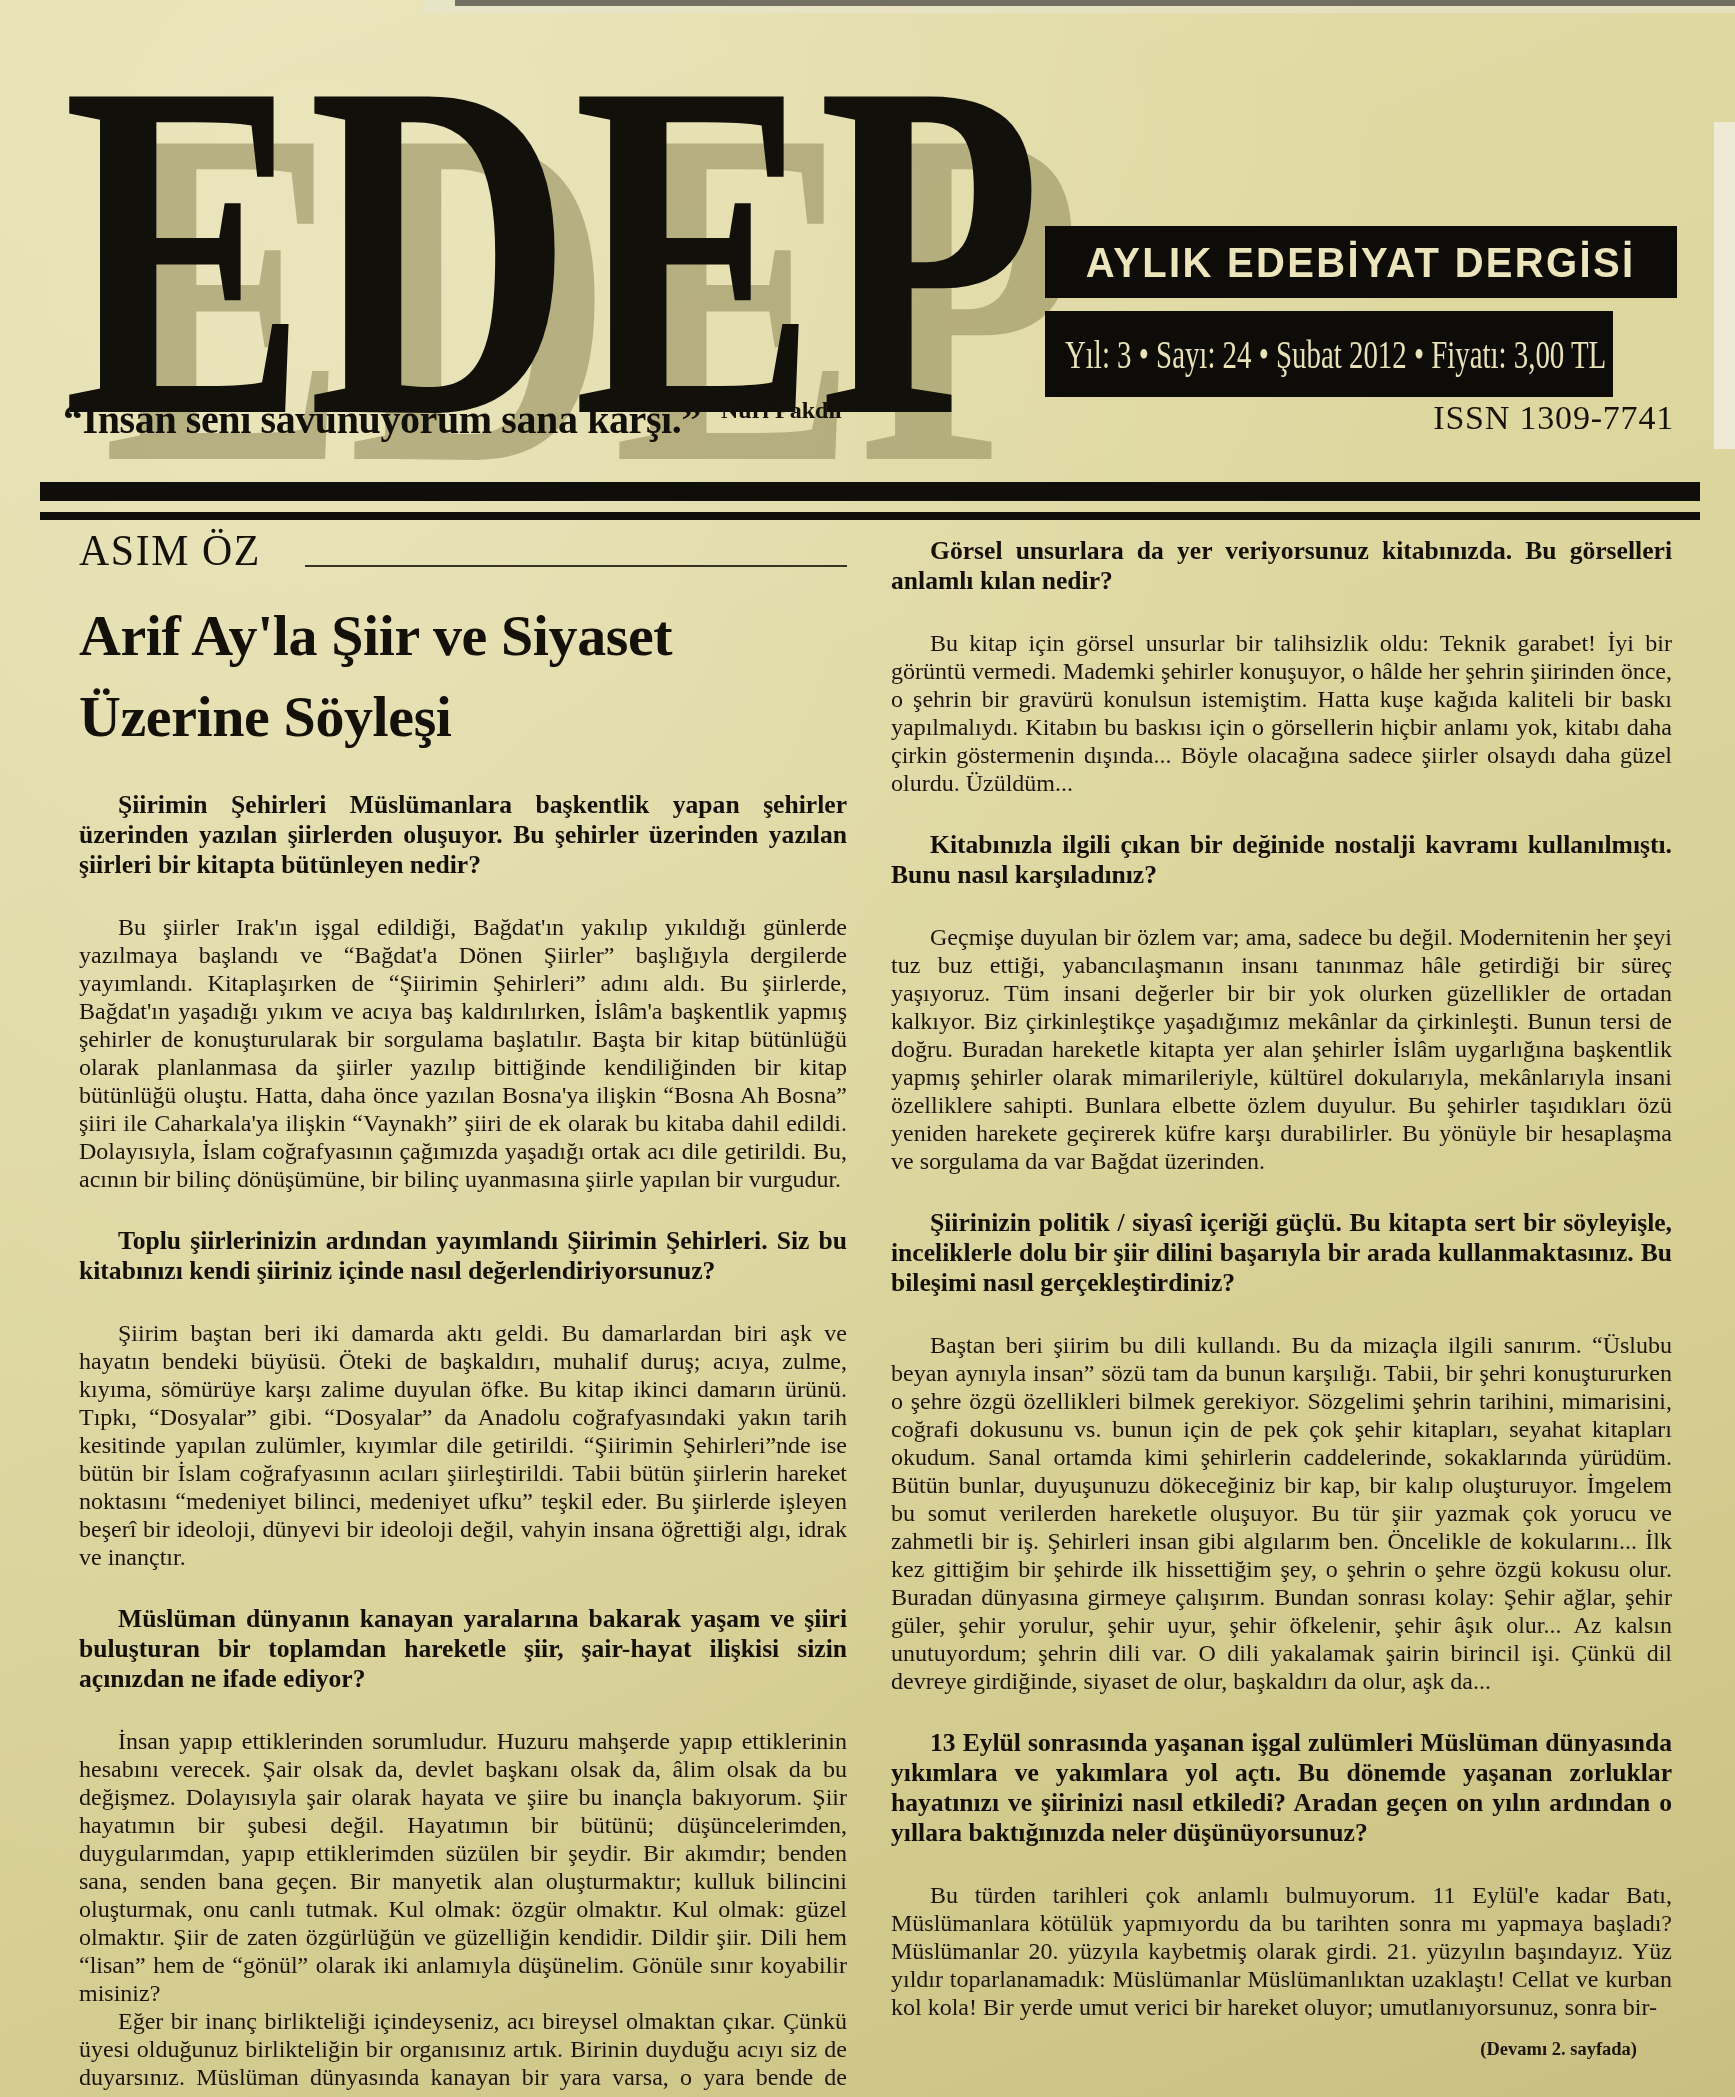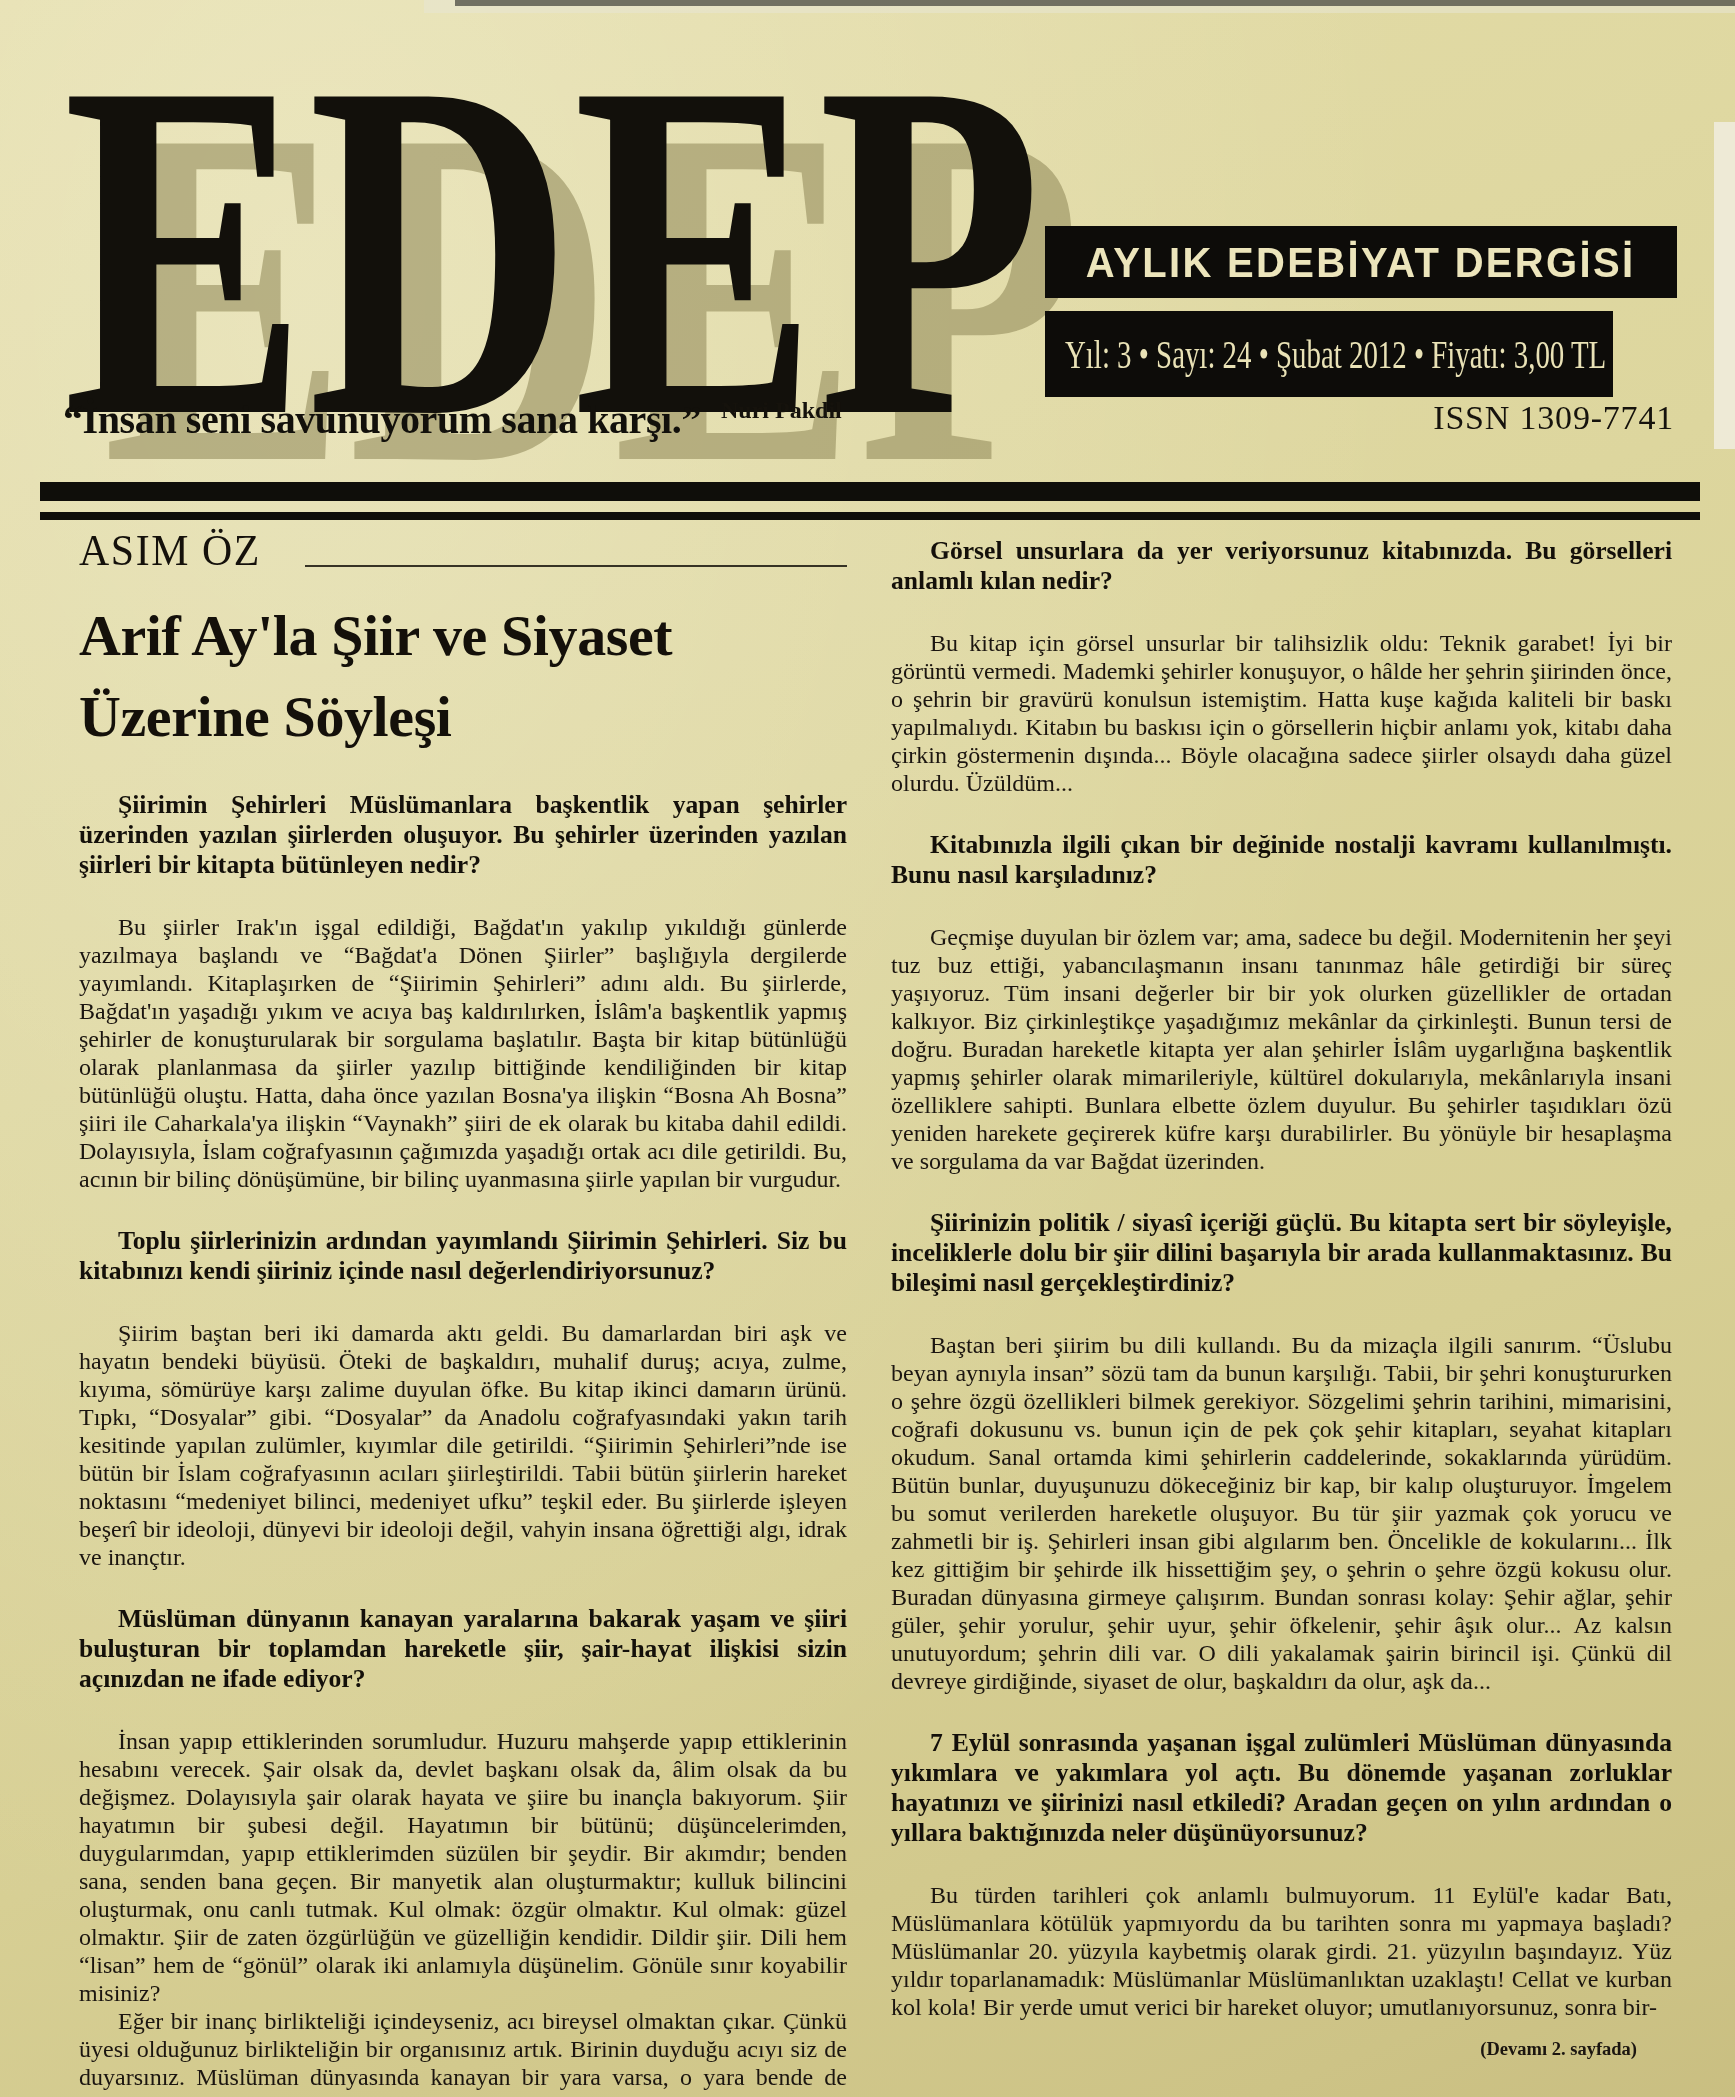--- a/index.html
+++ b/index.html
@@ -117,19 +117,19 @@
     <p class="a cont">Eğer bir inanç birlikteliği içindeyseniz, acı bireysel olmaktan çıkar. Çünkü üyesi olduğunuz birlikteliğin bir organısınız artık. Birinin duyduğu acıyı siz de duyarsınız. Müslüman dünyasında kanayan bir yara varsa, o yara bende de kanar. O acıyı duymuyorsam kendimden korkmalıyım. Kendimi gözden geçirmeliyim. Nuri Pakdil şunu der: “Kurtuluş cüz'î değil / Küllî'dir.”</p>
   </div>
 
   <div id="col-right" class="col">
     <p class="q first">Görsel unsurlara da yer veriyorsunuz kitabınızda. Bu görselleri anlamlı kılan nedir?</p>
     <p class="a">Bu kitap için görsel unsurlar bir talihsizlik oldu: Teknik garabet! İyi bir görüntü vermedi. Mademki şehirler konuşuyor, o hâlde her şehrin şiirinden önce, o şehrin bir gravürü konulsun istemiştim. Hatta kuşe kağıda kaliteli bir baskı yapılmalıydı. Kitabın bu baskısı için o görsellerin hiçbir anlamı yok, kitabı daha çirkin göstermenin dışında... Böyle olacağına sadece şiirler olsaydı daha güzel olurdu. Üzüldüm...</p>
     <p class="q">Kitabınızla ilgili çıkan bir değinide nostalji kavramı kullanılmıştı. Bunu nasıl karşıladınız?</p>
     <p class="a">Geçmişe duyulan bir özlem var; ama, sadece bu değil. Modernitenin her şeyi tuz buz ettiği, yabancılaşmanın insanı tanınmaz hâle getirdiği bir süreç yaşıyoruz. Tüm insani değerler bir bir yok olurken güzellikler de ortadan kalkıyor. Biz çirkinleştikçe yaşadığımız mekânlar da çirkinleşti. Bunun tersi de doğru. Buradan hareketle kitapta yer alan şehirler İslâm uygarlığına başkentlik yapmış şehirler olarak mimarileriyle, kültürel dokularıyla, mekânlarıyla insani özelliklere sahipti. Bunlara elbette özlem duyulur. Bu şehirler taşıdıkları özü yeniden harekete geçirerek küfre karşı durabilirler. Bu yönüyle bir hesaplaşma ve sorgulama da var Bağdat üzerinden.</p>
     <p class="q">Şiirinizin politik / siyasî içeriği güçlü. Bu kitapta sert bir söyleyişle, inceliklerle dolu bir şiir dilini başarıyla bir arada kullanmaktasınız. Bu bileşimi nasıl gerçekleştirdiniz?</p>
     <p class="a">Baştan beri şiirim bu dili kullandı. Bu da mizaçla ilgili sanırım. “Üslubu beyan aynıyla insan” sözü tam da bunun karşılığı. Tabii, bir şehri konuştururken o şehre özgü özellikleri bilmek gerekiyor. Sözgelimi şehrin tarihini, mimarisini, coğrafi dokusunu vs. bunun için de pek çok şehir kitapları, seyahat kitapları okudum. Sanal ortamda kimi şehirlerin caddelerinde, sokaklarında yürüdüm. Bütün bunlar, duyuşunuzu dökeceğiniz bir kap, bir kalıp oluşturuyor. İmgelem bu somut verilerden hareketle oluşuyor. Bu tür şiir yazmak çok yorucu ve zahmetli bir iş. Şehirleri insan gibi algılarım ben. Öncelikle de kokularını... İlk kez gittiğim bir şehirde ilk hissettiğim şey, o şehrin o şehre özgü kokusu olur. Buradan dünyasına girmeye çalışırım. Bundan sonrası kolay: Şehir ağlar, şehir güler, şehir yorulur, şehir uyur, şehir öfkelenir, şehir âşık olur... Az kalsın unutuyordum; şehrin dili var. O dili yakalamak şairin birincil işi. Çünkü dil devreye girdiğinde, siyaset de olur, başkaldırı da olur, aşk da...</p>
-    <p class="q">7 Eylül sonrasında yaşanan işgal zulümleri Müslüman dünyasında yıkımlara ve yakımlara yol açtı. Bu dönemde yaşanan zorluklar hayatınızı ve şiirinizi nasıl etkiledi? Aradan geçen on yılın ardından o yıllara baktığınızda neler düşünüyorsunuz?</p>
+    <p class="q">13 Eylül sonrasında yaşanan işgal zulümleri Müslüman dünyasında yıkımlara ve yakımlara yol açtı. Bu dönemde yaşanan zorluklar hayatınızı ve şiirinizi nasıl etkiledi? Aradan geçen on yılın ardından o yıllara baktığınızda neler düşünüyorsunuz?</p>
     <p class="a">Bu türden tarihleri çok anlamlı bulmuyorum. 11 Eylül'e kadar Batı, Müslümanlara kötülük yapmıyordu da bu tarihten sonra mı yapmaya başladı? Müslümanlar 20. yüzyıla kaybetmiş olarak girdi. 21. yüzyılın başındayız. Yüz yıldır toparlanamadık: Müslümanlar Müslümanlıktan uzaklaştı! Cellat ve kurban kol kola! Bir yerde umut verici bir hareket oluyor; umutlanıyorsunuz, sonra bir-</p>
     <div class="devam">(Devamı 2. sayfada)</div>
   </div>
 
 </div>
 
 
 </body></html>

